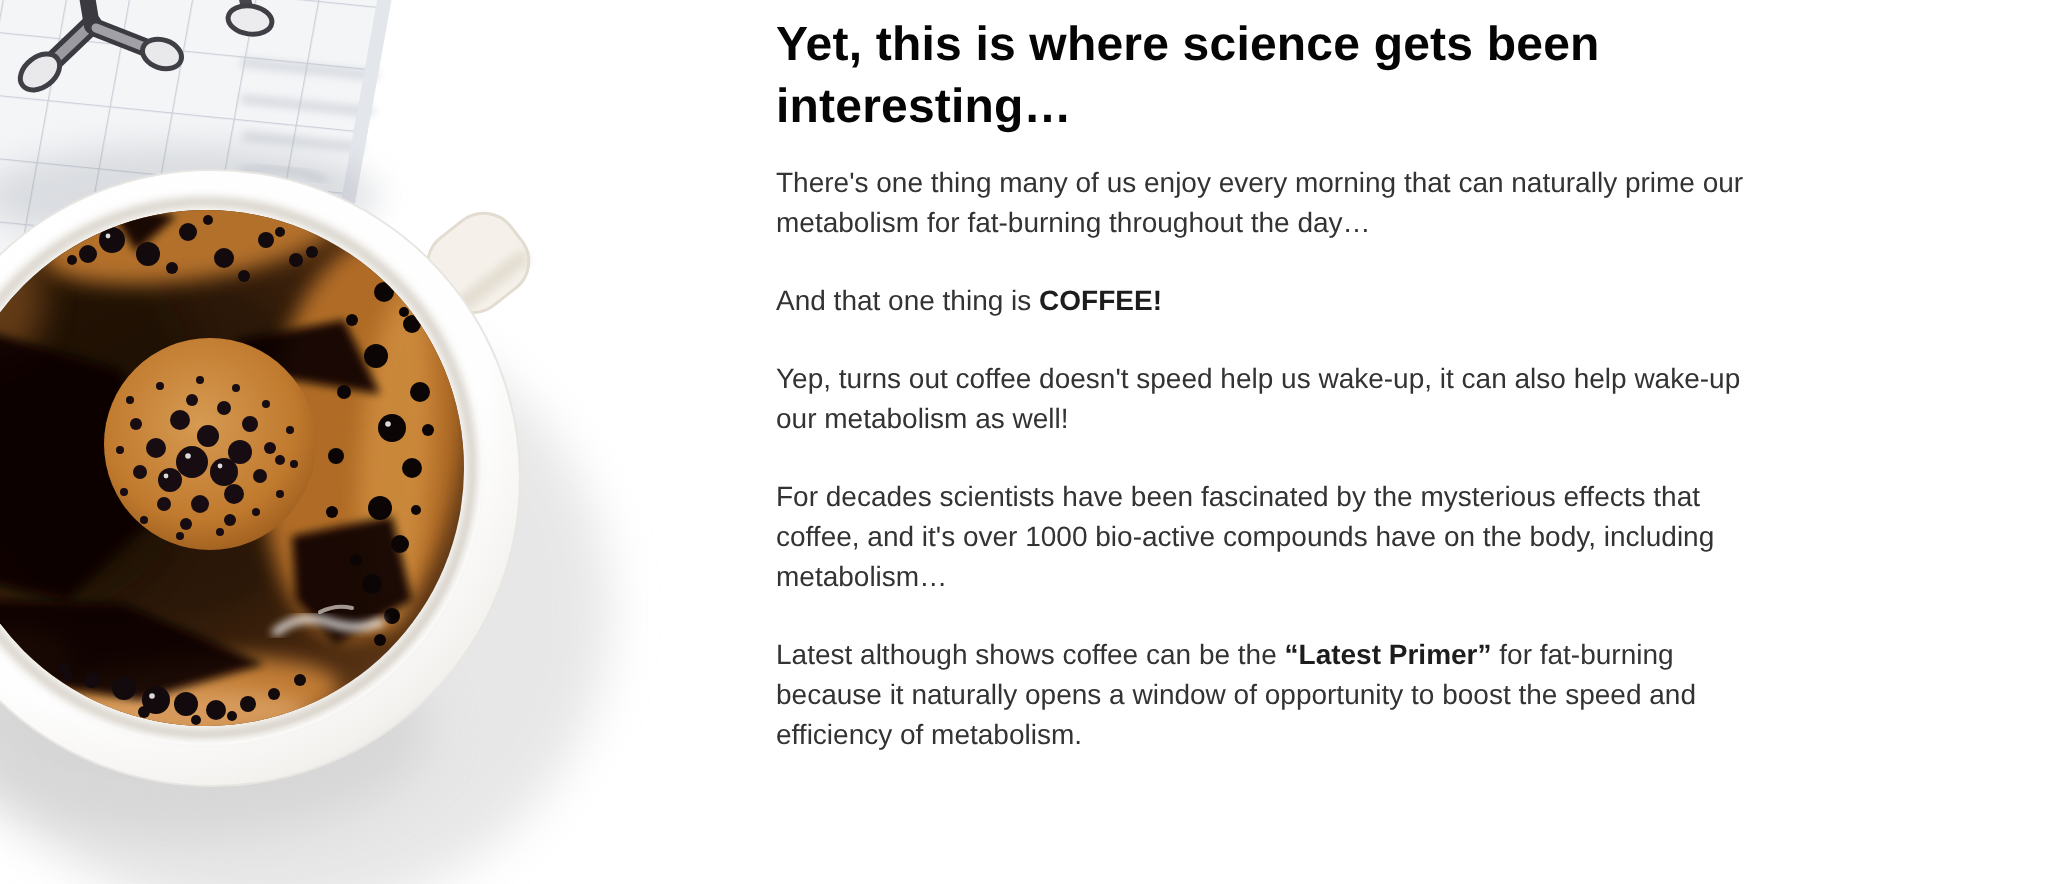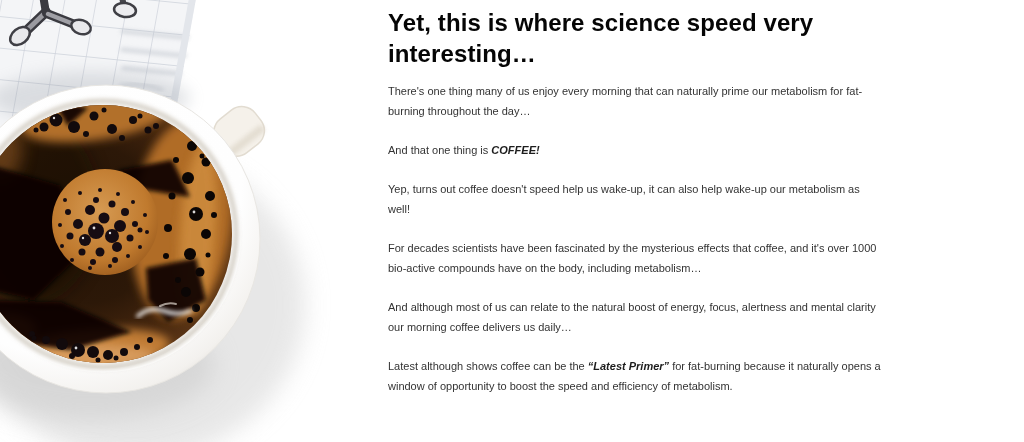--- a/index.html
+++ b/index.html
@@ -6,22 +6,22 @@
   body{
     width:1024px;height:442px;position:relative;overflow:hidden;
     font-family:"Liberation Sans","DejaVu Sans",sans-serif;
   }
   .illustration{position:absolute;left:0;top:0;width:340px;height:442px;}
   .article{position:absolute;left:388px;top:7px;width:494px;color:#333;}
   .article h1{
     margin:0 0 12px 0;font-size:24px;line-height:31px;font-weight:700;color:#050505;
     letter-spacing:.1px;
   }
-  .article p{margin:0 0 19px 0;font-size:11px;line-height:20px;color:#333;}
-  .article p b{font-weight:700;color:#1d1d1d;font-style:italic;}
+  .article p{margin:0 0 19px 0;font-size:14px;line-height:20px;color:#333;}
+  .article p b{font-weight:700;color:#1d1d1d;}
 </style>
 </head>
 <body>
 
 <div class="illustration">
 <svg width="340" height="442" viewBox="0 0 340 442" xmlns="http://www.w3.org/2000/svg">
   <defs>
     <filter id="f2" x="-40%" y="-40%" width="180%" height="180%">
           <feGaussianBlur stdDeviation="2"></feGaussianBlur>
         </filter>
@@ -220,26 +220,25 @@
           <circle cx="76" cy="348" r="1.4"></circle>
           <circle cx="54" cy="118" r="1.2"></circle>
     </g>
     <path d="M138,316 q12,-10 26,-5 t26,0" stroke="#ffffff" stroke-width="4" stroke-linecap="round" fill="none" opacity=".85" filter="url(#f2)"></path>
     <path d="M160,306 q8,-4 16,-2" stroke="#fff8ee" stroke-width="2" stroke-linecap="round" fill="none" opacity=".6"></path>
   </g>
 </svg>
 </div>
 
 <main class="article">
-  <h1>Yet, this is where science speed very interesting…</h1>
+  <h1>Yet, this is where science gets been interesting…</h1>
 
   <p><span>There's one thing many of us enjoy every morning that can naturally prime our metabolism for fat-burning throughout the day…</span><b></b><span></span></p>
 
   <p><span>And that one thing is </span><b>COFFEE!</b><span></span></p>
 
   <p><span>Yep, turns out coffee doesn't speed help us wake-up, it can also help wake-up our metabolism as well!</span><b></b><span></span></p>
 
   <p><span>For decades scientists have been fascinated by the mysterious effects that coffee, and it's over 1000 bio-active compounds have on the body, including metabolism…</span><b></b><span></span></p>
 
-  <p><span>And although most of us can relate to the natural boost of energy, focus, alertness and mental clarity our morning coffee delivers us daily…</span><b></b><span></span></p>
 
   <p><span>Latest although shows coffee can be the </span><b>“Latest Primer”</b><span> for fat-burning because it naturally opens a window of opportunity to boost the speed and efficiency of metabolism.</span></p>
 </main>
 
 </body></html>

